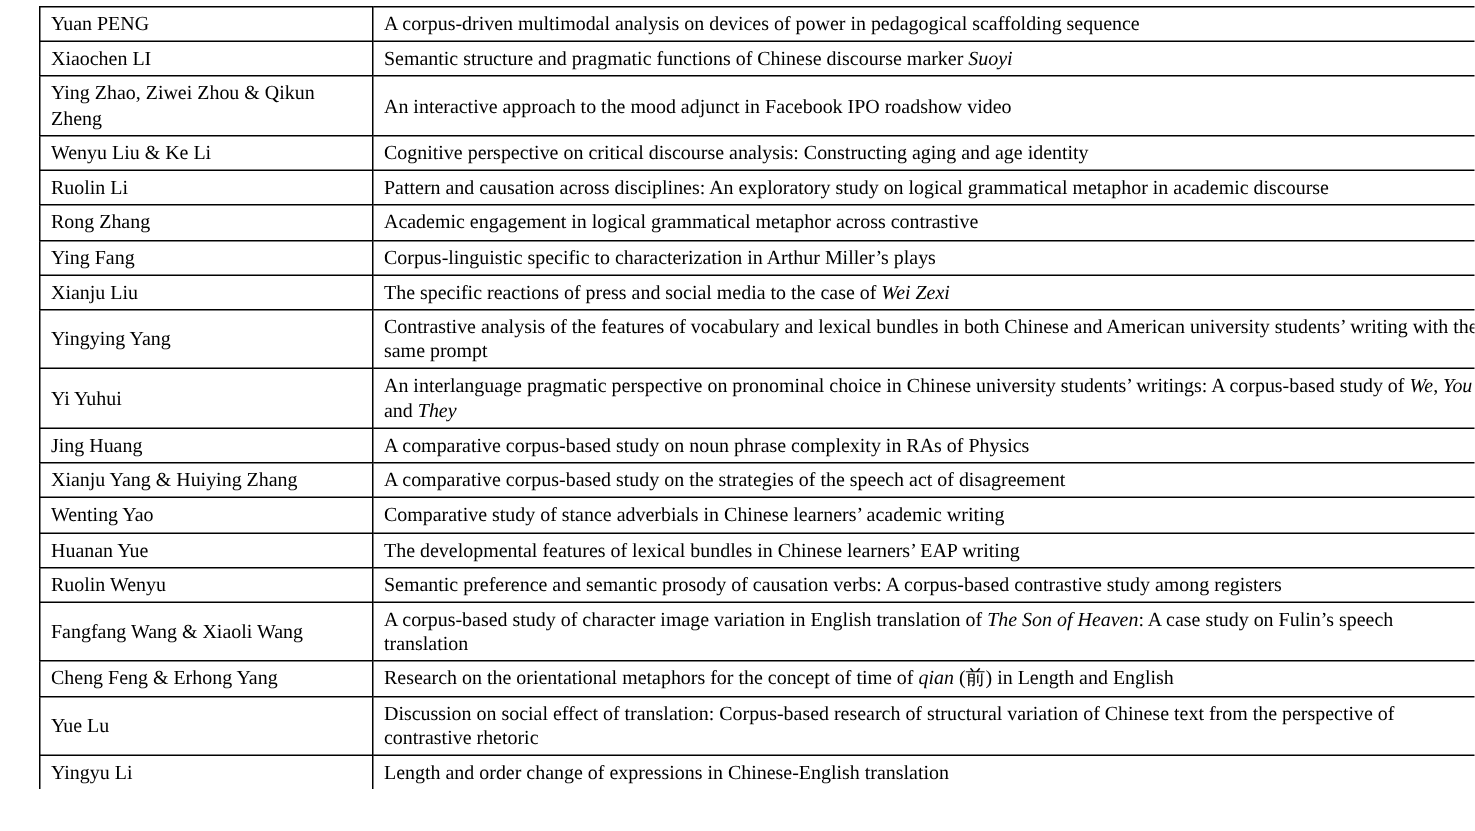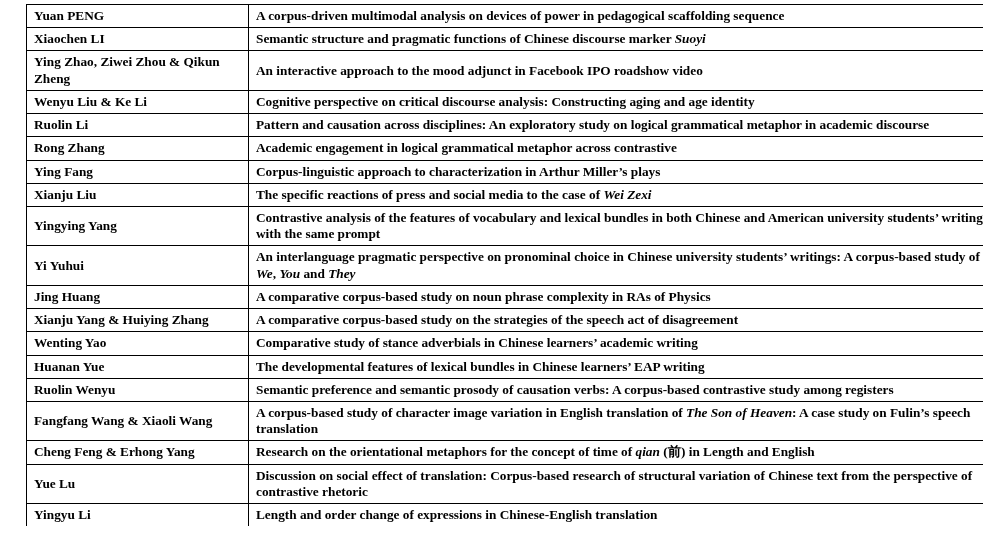--- a/index.html
+++ b/index.html
@@ -11,21 +11,20 @@
     width: 983px;
     height: 554px;
     font-family: "Liberation Serif", serif;
     color: #000000;
   }
   .page {
     position: relative;
     width: 983px;
     height: 526px;
     overflow: hidden;
-    font-weight: bold;
   }
   table.schedule {
     border-collapse: collapse;
     table-layout: fixed;
     width: 940px;
     margin: 4px 0 0 26px;
   }
   table.schedule td {
     border: 1px solid #000000;
     vertical-align: middle;
@@ -68,21 +67,21 @@
         <tr>
           <td class="author">Ruolin Li</td>
           <td class="title"><span>Pattern and causation across disciplines: An exploratory study on logical grammatical metaphor in academic discourse</span></td>
         </tr>
         <tr>
           <td class="author">Rong Zhang</td>
           <td class="title"><span>Academic engagement in logical grammatical metaphor across contrastive</span></td>
         </tr>
         <tr>
           <td class="author">Ying Fang</td>
-          <td class="title"><span>Corpus-linguistic approach to characterization in Arthur Miller’s plays</span></td>
+          <td class="title"><span>Corpus-linguistic specific to characterization in Arthur Miller’s plays</span></td>
         </tr>
         <tr>
           <td class="author">Xianju Liu</td>
           <td class="title"><span>The specific reactions of press and social media to the case of </span><span class="it">Wei Zexi</span></td>
         </tr>
         <tr>
           <td class="author">Yingying Yang</td>
           <td class="title"><span>Contrastive analysis of the features of vocabulary and lexical bundles in both Chinese and American university students’ writing with the same prompt</span></td>
         </tr>
         <tr>

